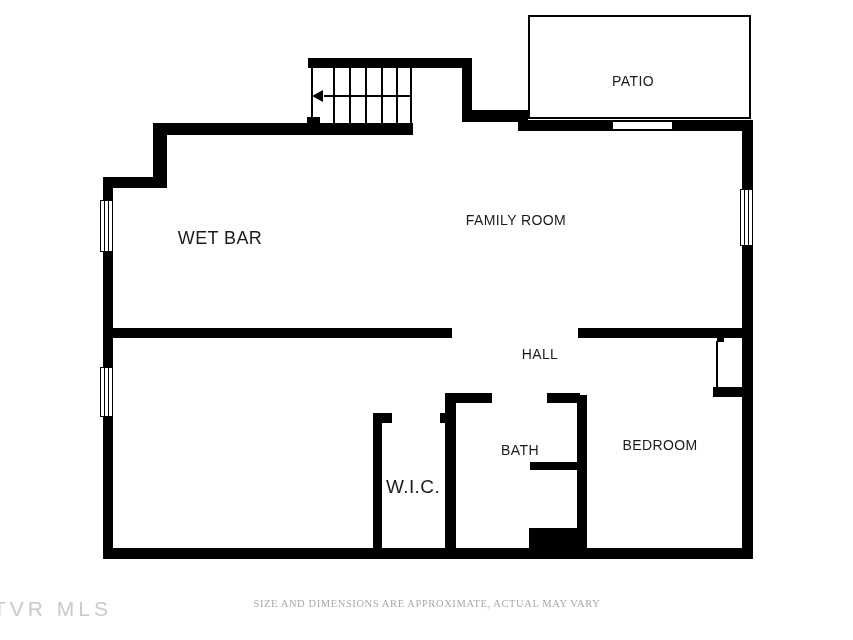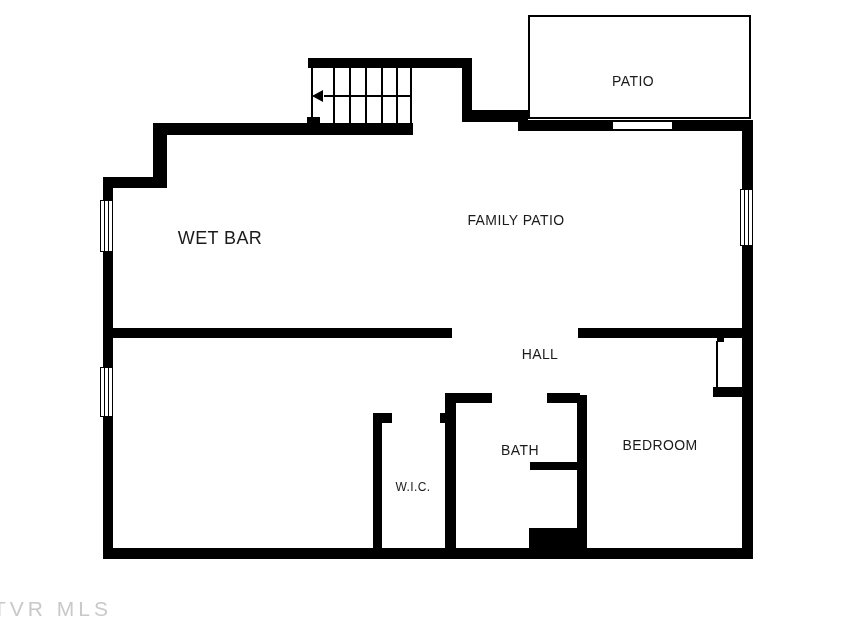--- a/index.html
+++ b/index.html
@@ -41,21 +41,21 @@
   .room-label{
     position:absolute;transform:translate(-50%,-50%);white-space:nowrap;
     color:var(--label,#1b1b1b);font-size:14px;letter-spacing:.4px;z-index:5;
   }
   .lbl-patio{left:633px;top:49px;margin-top:32px;}
   .lbl-family{left:516px;top:220px;}
   .lbl-wetbar{left:220px;top:238px;font-size:18px;}
   .lbl-master{left:253px;top:433px;}
   .lbl-hall{left:540px;top:354px;}
   .lbl-bath{left:520px;top:450px;}
-  .lbl-wic{left:413px;top:487px;font-size:12px;}
+  .lbl-wic{left:413px;top:487px;font-size:19px;}
   .lbl-bedroom{left:660px;top:445px;}
   
   .disclaimer{
     position:absolute;left:427px;top:603px;transform:translate(-50%,-50%);
     font-family:"Liberation Serif",serif;font-size:10.5px;letter-spacing:.6px;
     color:var(--disc,#ada8a8);white-space:nowrap;z-index:5;
   }
   .watermark{
     position:absolute;left:-7px;top:597px;font-size:21px;letter-spacing:4px;
     color:var(--wm,#c9c9c9);white-space:nowrap;z-index:5;
@@ -113,22 +113,23 @@
       <div class="glass"></div>
     </div>
   <div class="win" style="left:100px;top:367px;width:13px;height:50px;">
       <div class="glass"></div>
     </div>
   <div class="win" style="left:740px;top:189px;width:13px;height:57px;">
       <div class="glass"></div>
     </div>
 
   <div class="room-label lbl-patio">PATIO</div>
-  <div class="room-label lbl-family">FAMILY PATIO</div>
+  <div class="room-label lbl-family">FAMILY ROOM</div>
   <div class="room-label lbl-wetbar">WET BAR</div>
   <div class="room-label lbl-hall">HALL</div>
   <div class="room-label lbl-bath">BATH</div>
   <div class="room-label lbl-wic">W.I.C.</div>
   <div class="room-label lbl-bedroom">BEDROOM</div>
 
+  <div class="disclaimer">SIZE AND DIMENSIONS ARE APPROXIMATE, ACTUAL MAY VARY</div>
   <div class="watermark">TVR MLS</div>
 
 </div>
 
 </body></html>

